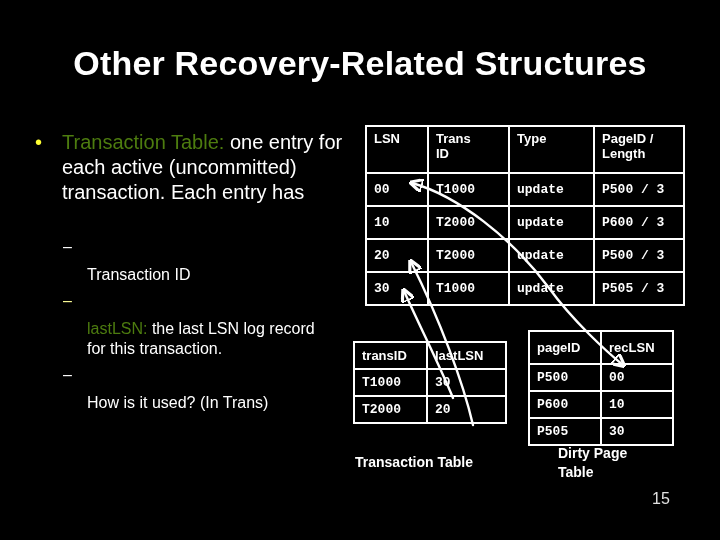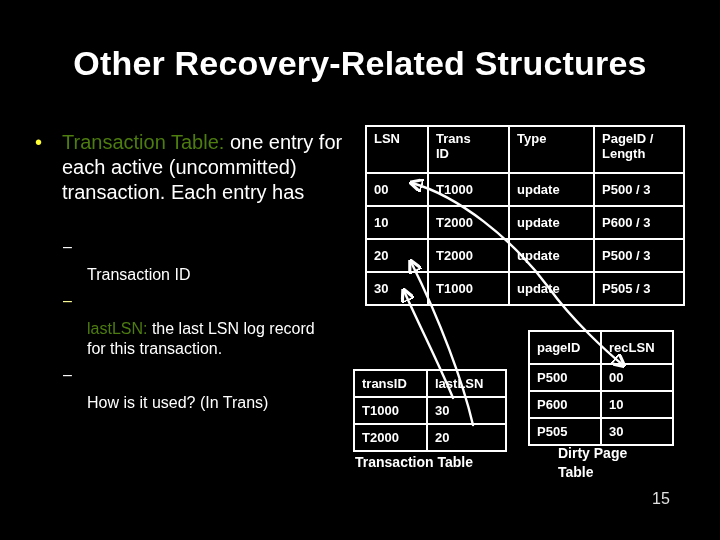--- a/index.html
+++ b/index.html
@@ -21,28 +21,28 @@
   .sub-item { display:flex; margin-bottom:6px; }
   .dash { width:24px; flex:0 0 24px; margin-left:28px; font-size:16px; line-height:20px; color:#fff; }
   .dash.yellow { color:#ffff99; }
   .sub-text { font-size:16px; line-height:20px; width:252px; color:#fff;margin-top:28px; }
 
   
   table { border-collapse:collapse; table-layout:fixed; position:absolute;padding-left:40px; }
   td, th { border:2px solid #fff; color:#fff; font-weight:bold; font-size:13px;
            text-align:left; padding:2px 7px; overflow:hidden; }
   th { vertical-align:top; white-space:pre-line; padding-top:4px; }
-  td { vertical-align:middle; }
+  td { vertical-align:middle;font-family:Liberation Mono, monospace; }
 
   .log-table { left:365px; top:125px; width:318px; }
   .log-table col:nth-child(1){width:62px;} .log-table col:nth-child(2){width:81px;}
   .log-table col:nth-child(3){width:85px;} .log-table col:nth-child(4){width:90px;}
   .log-table tr.hdr { height:47px; } .log-table tr.data { height:33px; }
 
-  .trans-table { left:353px; top:369px; width:152px;border-radius:27px; }
+  .trans-table { left:353px; top:341px; width:152px;border-radius:27px; }
   .trans-table col:nth-child(1){width:73px;} .trans-table col:nth-child(2){width:79px;}
   .trans-table tr { height:27px; }
   .trans-table th { vertical-align:middle; padding-top:2px; }
 
   .dirty-table { left:528px; top:330px; width:144px; }
   .dirty-table col:nth-child(1){width:72px;} .dirty-table col:nth-child(2){width:72px;}
   .dirty-table tr.hdr { height:33px; } .dirty-table tr.data { height:27px; }
   .dirty-table th { vertical-align:middle; padding-top:2px; }
 
   .caption { position:absolute; font-size:14px; font-weight:bold; color:#fff; line-height:19px; }

